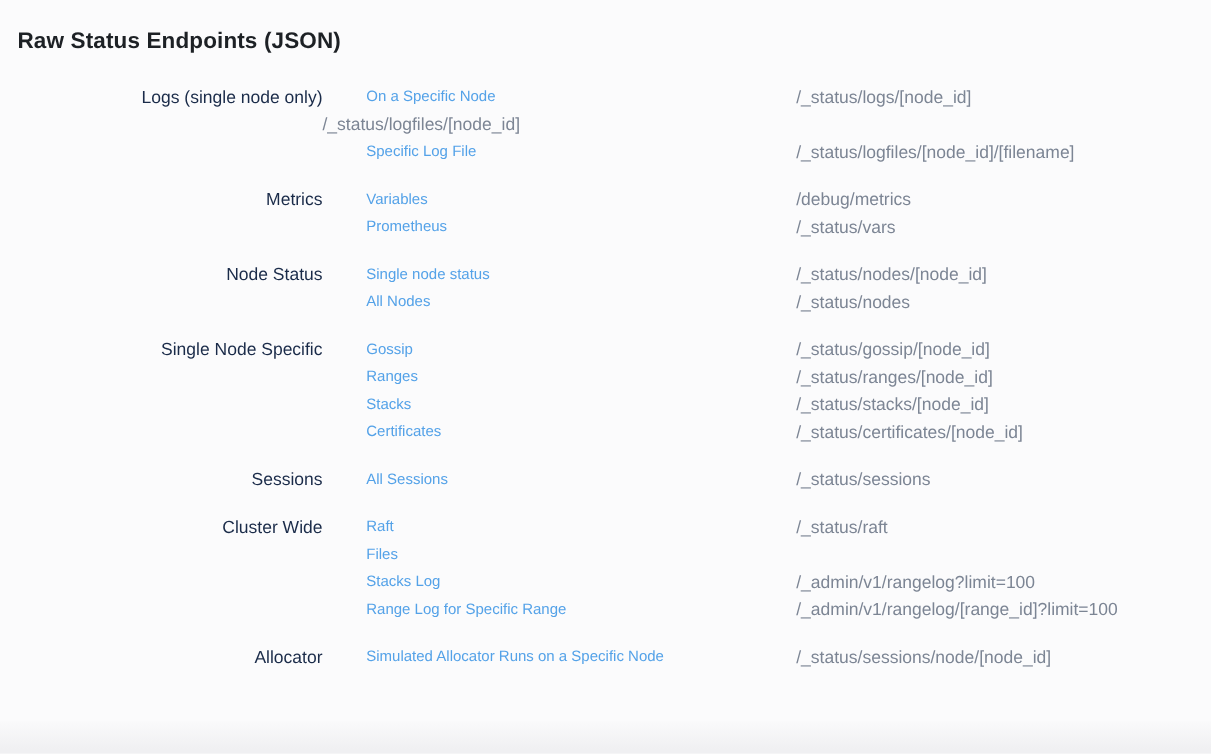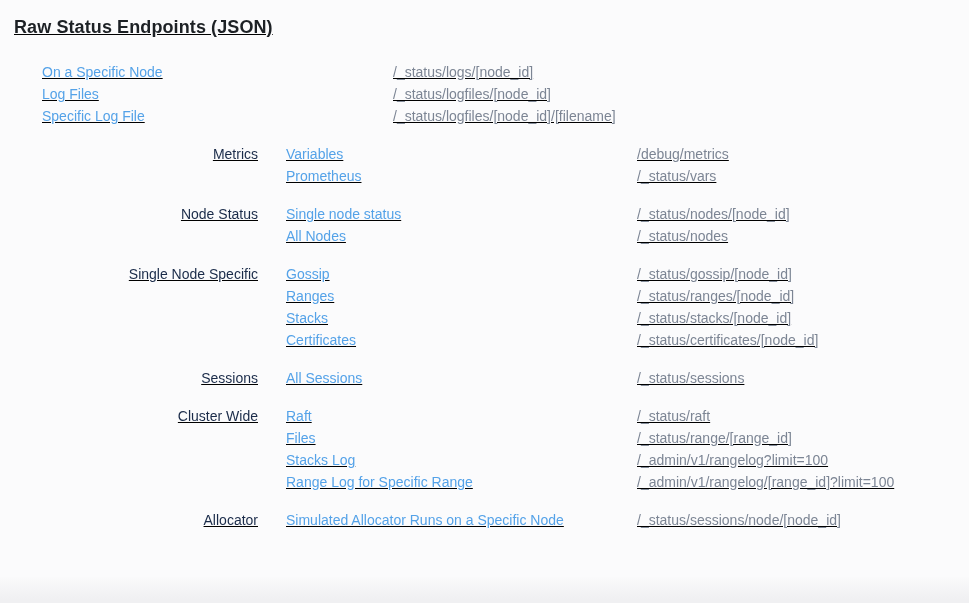--- a/index.html
+++ b/index.html
@@ -11,22 +11,21 @@
     --footer-bg:#f0f0f2;
   }
   *{margin:0;padding:0;box-sizing:border-box;}
   html,body{width:969px;height:603px;overflow:hidden;}
   body{
     background:var(--page-bg);
     font-family:"Liberation Sans","DejaVu Sans",sans-serif;
     position:relative;
   }
   .content{
-    padding:17px 14px 0 14px;
-    text-decoration:underline;
+    padding:22px 14px 0 14px;
   }
   h1.page-title{
     font-size:18px;
     font-weight:700;
     color:var(--title-color);
     letter-spacing:.1px;
     margin-bottom:23px;
   }
   .section{
     display:grid;
@@ -40,53 +39,54 @@
     line-height:22px;
     white-space:nowrap;
   }
   .entries{display:block;}
   .entry-row{
     display:grid;
     grid-template-columns:379px 1fr;
     line-height:22px;
   }
   .link{
-    font-size:14px;
+    font-size:12px;
     color:var(--link-color);
     text-decoration:none;
     padding-left:28px;
     white-space:nowrap;
     cursor:pointer;
+    margin-left:7px;
   }
   .path{
     font-size:14px;
     color:var(--path-color);
     white-space:nowrap;
   }
   .footer-strip{
     position:absolute;
     left:0;right:0;bottom:0;
     height:26px;
     background:linear-gradient(to bottom,#fafafb 0%,var(--footer-bg) 85%);
   }
 </style>
 </head>
 <body>
 
 <div class="content">
   <h1 class="page-title">Raw Status Endpoints (JSON)</h1>
   <div id="sections">
       <div class="section">
+        <div class="cat">Logs (single node only)</div>
         <div class="entries">
           <div class="entry-row">
             <a class="link" href="#">On a Specific Node</a>
             <div class="path">/_status/logs/[node_id]</div>
           </div>
           <div class="entry-row">
-            <a class="link" href="#">Log Files</a>
             <div class="path">/_status/logfiles/[node_id]</div>
           </div>
           <div class="entry-row">
             <a class="link" href="#">Specific Log File</a>
             <div class="path">/_status/logfiles/[node_id]/[filename]</div>
           </div>
         </div>
       </div>
       <div class="section">
         <div class="cat">Metrics</div>
@@ -146,21 +146,20 @@
       </div>
       <div class="section">
         <div class="cat">Cluster Wide</div>
         <div class="entries">
           <div class="entry-row">
             <a class="link" href="#">Raft</a>
             <div class="path">/_status/raft</div>
           </div>
           <div class="entry-row">
             <a class="link" href="#">Files</a>
-            <div class="path">/_status/range/[range_id]</div>
           </div>
           <div class="entry-row">
             <a class="link" href="#">Stacks Log</a>
             <div class="path">/_admin/v1/rangelog?limit=100</div>
           </div>
           <div class="entry-row">
             <a class="link" href="#">Range Log for Specific Range</a>
             <div class="path">/_admin/v1/rangelog/[range_id]?limit=100</div>
           </div>
         </div>

